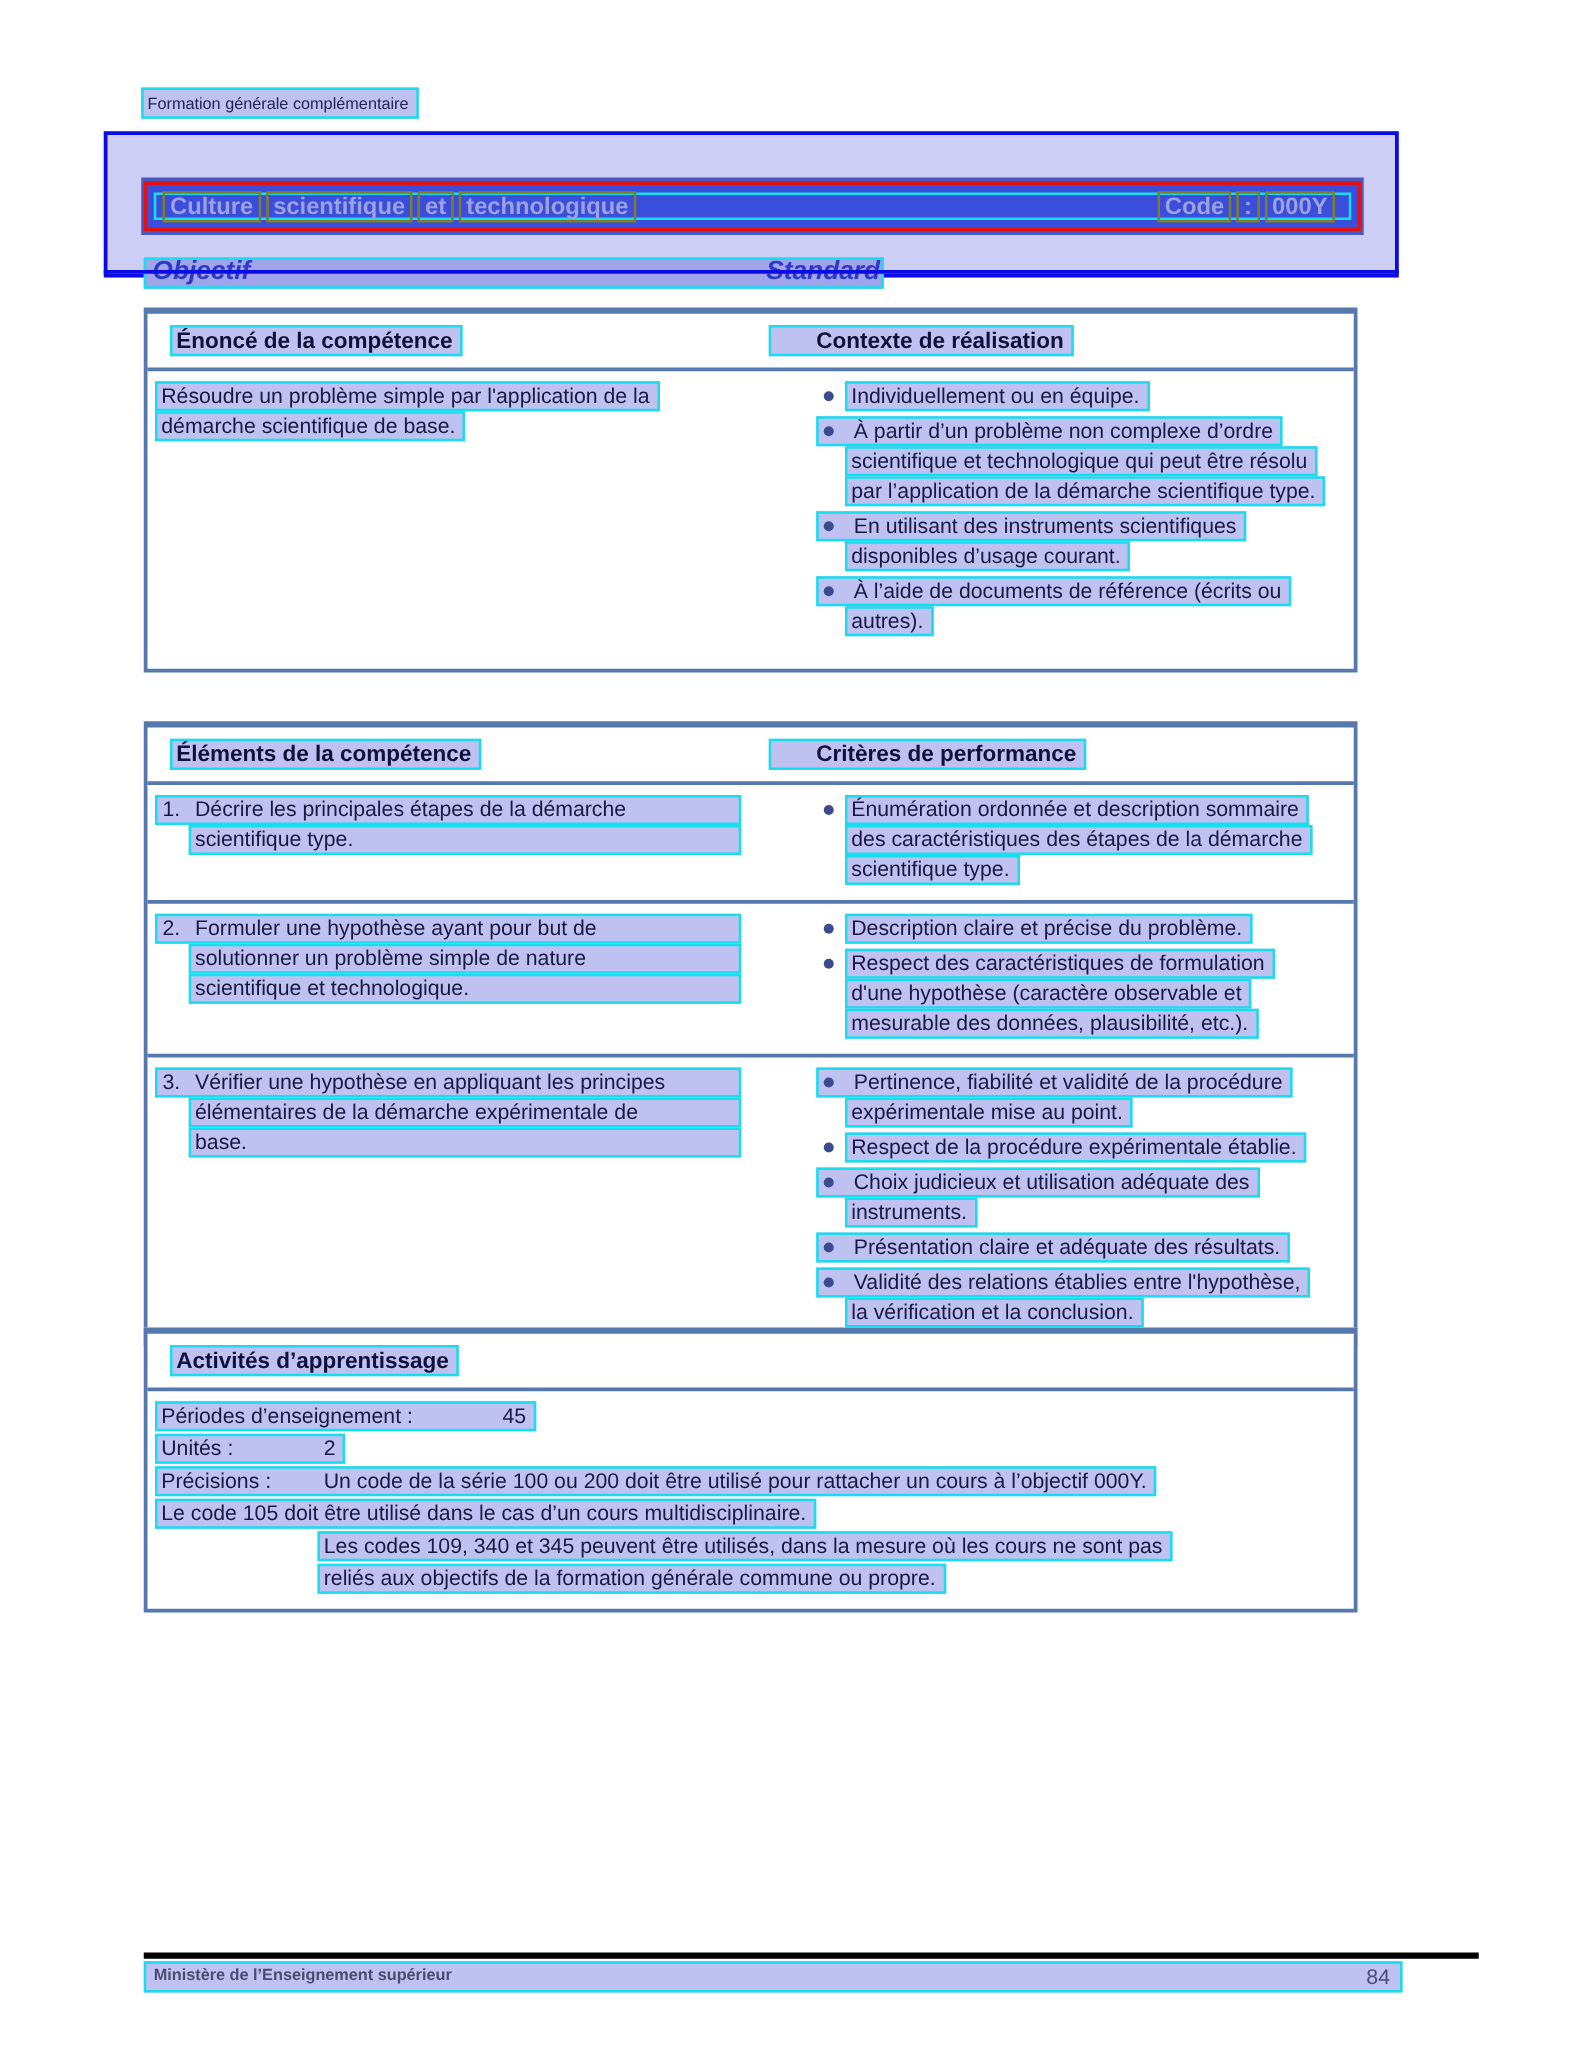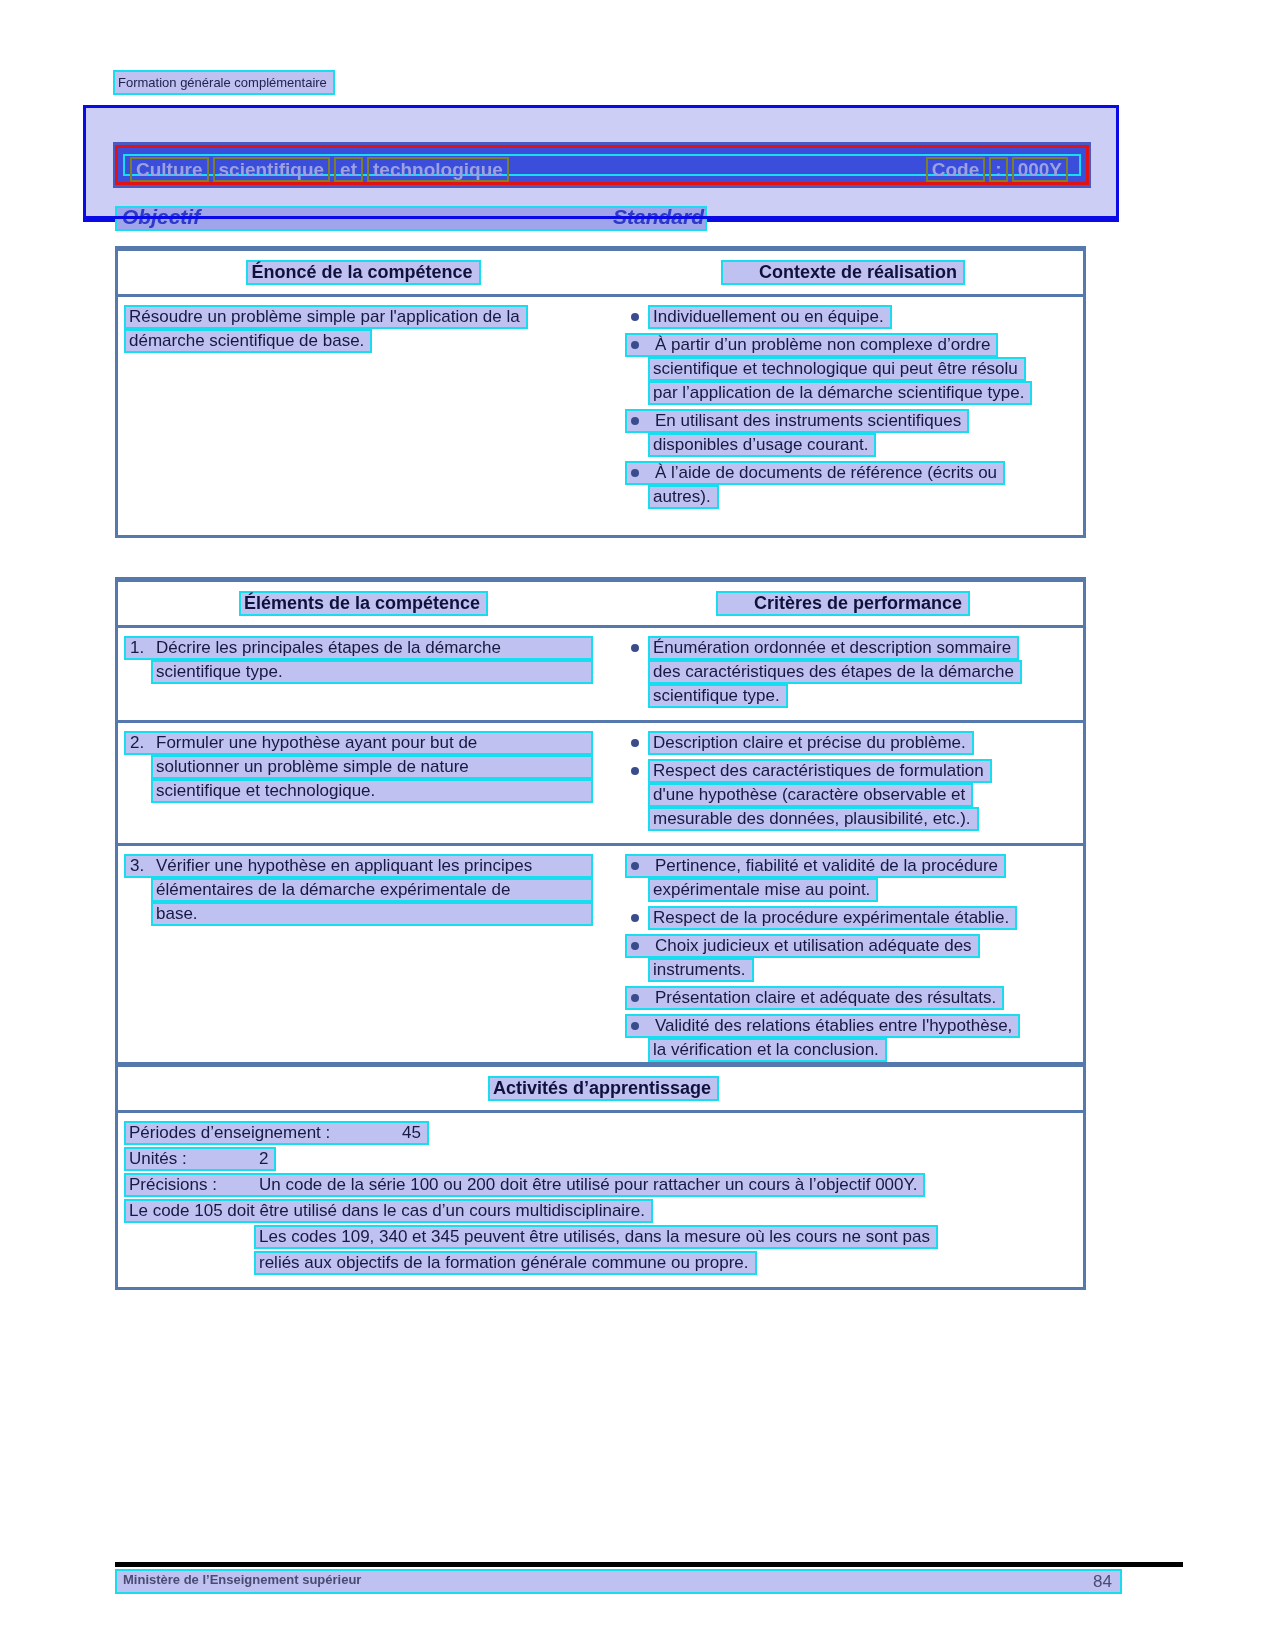--- a/index.html
+++ b/index.html
@@ -23,45 +23,45 @@
   .panel-bottom-line{position:absolute;left:83px;top:216px;width:1036px;height:3px;
          background:#0A0AE6;z-index:5;}
 
   
   .banner-strip{position:absolute;left:113px;top:142px;width:978px;height:46px;
                 background:#4A5AC2;}
   .banner-red{position:absolute;left:2px;top:3px;right:2px;bottom:3px;
               background:#3A4EDB;border:3px solid #E31212;}
   .banner-cyan{position:absolute;left:5px;top:6px;right:5px;bottom:6px;
                border:2px solid #17DDEE;}
-  .banner-words{position:absolute;left:12px;top:0;height:100%;display:flex;align-items:flex-end;}
+  .banner-words{position:absolute;left:12px;top:0;height:100%;display:flex;align-items:center;}
   .banner-words.right{left:auto;right:14px;}
   .wbox{border:2px solid #7F7F2A;padding:0 4px;margin-right:4px;color:#9CA1DF;
         font-size:19px;line-height:21px;font-weight:bold;display:inline-block;}
 
   
   .obj-row{position:absolute;left:115px;top:206px;width:592px;height:25px;
            background:#A0A4EA;border:2px solid #17DDEE;box-sizing:border-box;z-index:4;}
   .obj-row .lbl{position:absolute;top:-3px;font-size:21px;font-weight:bold;font-style:italic;
                 color:#2B3AC8;}
   .obj-row .lbl.objectif{left:5px;}
   .obj-row .lbl.standard{left:496px;}
 
   
   .doc-table{position:absolute;left:115px;width:971px;background:#fff;
              border:3px solid #5578AD;border-top-width:5px;box-sizing:border-box;}
   .t1{top:246px;min-height:292px;}
   .t2{top:577px;}
   .t3{top:1062px;min-height:198px;}
-  .thead{display:grid;grid-template-columns:485px 1fr;padding:9px 0 9px 0;
-         border-bottom:3px solid #5578AD;text-align:center;}
+  .thead{display:grid;grid-template-columns:485px 1fr;padding:9px 0 9px 12px;
+         border-bottom:3px solid #5578AD;}
   .thead .hl{font-size:18px;line-height:19px;font-weight:bold;color:#10103A;margin-left:6px;}
   .thead .right-h .hl{margin-left:0;padding-left:36px;}
   .thead.single{grid-template-columns:1fr;}
-  .trow{display:grid;grid-template-columns:485px 1fr;padding:8px 0 8px 0;}
+  .trow{display:grid;grid-template-columns:485px 1fr;padding:8px 0 8px 0;gap:28px;}
   .trow + .trow{border-top:3px solid #5578AD;}
   .cell-left{padding:0 10px 0 6px;}
   .cell-right{padding:0 6px 0 22px;}
 
   
   .bitem{position:relative;padding-left:23px;margin-bottom:4px;}
   .bitem .dot{position:absolute;left:6px;top:8px;width:8px;height:8px;border-radius:50%;
               background:#3A4C8C;z-index:2;}
   .bitem.inside > .lines > div:first-child > .hl{margin-left:-23px;padding-left:28px;}
   

